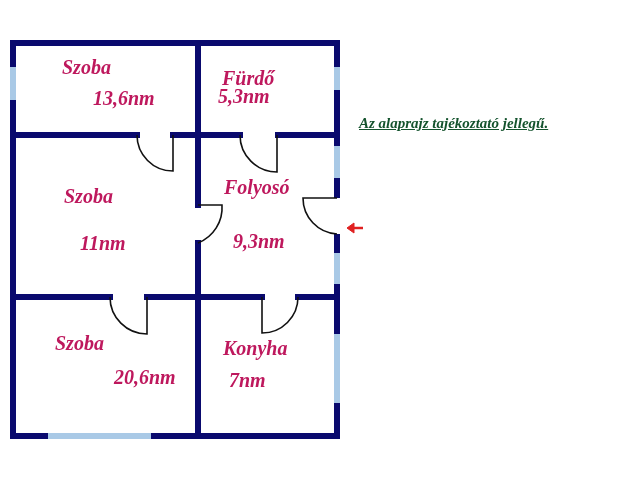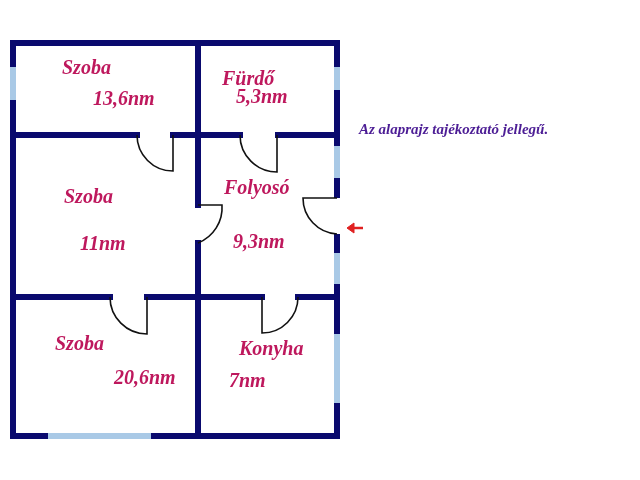--- a/index.html
+++ b/index.html
@@ -11,27 +11,28 @@
       font-style: italic;
       font-weight: bold;
       color: #be185d;
       font-size: 20px;
       white-space: nowrap;
       line-height: 1;
       text-align: right;
     }
     .note {
       position: absolute;
-      left: 359px; top: 121px;
+      left: 359px; top: 115px;
       font-family: "Liberation Serif", "DejaVu Serif", serif;
       font-style: italic;
       font-weight: bold;
       font-size: 15px;
-      color: #4c1d95;
+      color: #14532d;
       white-space: nowrap;
+      text-decoration: underline;
     }
   </style>
 </head>
 <body>
 
 <svg id="plan" viewBox="0 0 640 480" xmlns="http://www.w3.org/2000/svg">
 
   <g stroke="#0a0a6e" stroke-width="6" stroke-linecap="square" fill="none">
 
     <line x1="13" y1="43" x2="337" y2="43"></line>
@@ -83,27 +84,27 @@
   <g fill="#e02020" stroke="#e02020">
     <line x1="352" y1="228" x2="363" y2="228" stroke-width="2.5"></line>
     <polygon points="347,228 354,223 354,233"></polygon>
   </g>
 </svg>
 
 <div class="label" style="left:62px; top:57px;">Szoba</div>
 <div class="label" style="left:93px; top:88px;">13,6nm</div>
 
 <div class="label" style="left:222px; top:68px;">Fürdő</div>
-<div class="label" style="left:236px; top:86px;font-style:italic;">5,3nm</div>
+<div class="label" style="left:218px; top:86px;font-style:italic;">5,3nm</div>
 
 <div class="label" style="left:64px; top:186px;">Szoba</div>
 <div class="label" style="left:80px; top:213px;margin-top:20px;">11nm</div>
 
 <div class="label" style="left:224px; top:177px;">Folyosó</div>
 <div class="label" style="left:233px; top:219px;margin-top:12px;">9,3nm</div>
 
 <div class="label" style="left:55px; top:333px;">Szoba</div>
 <div class="label" style="left:114px; top:367px;">20,6nm</div>
 
-<div class="label" style="left:223px; top:338px;margin-left:16px;">Konyha</div>
+<div class="label" style="left:223px; top:338px;">Konyha</div>
 <div class="label" style="left:229px; top:370px;">7nm</div>
 
 <div class="note">Az alaprajz tajékoztató jellegű.</div>
 
 </body></html>

